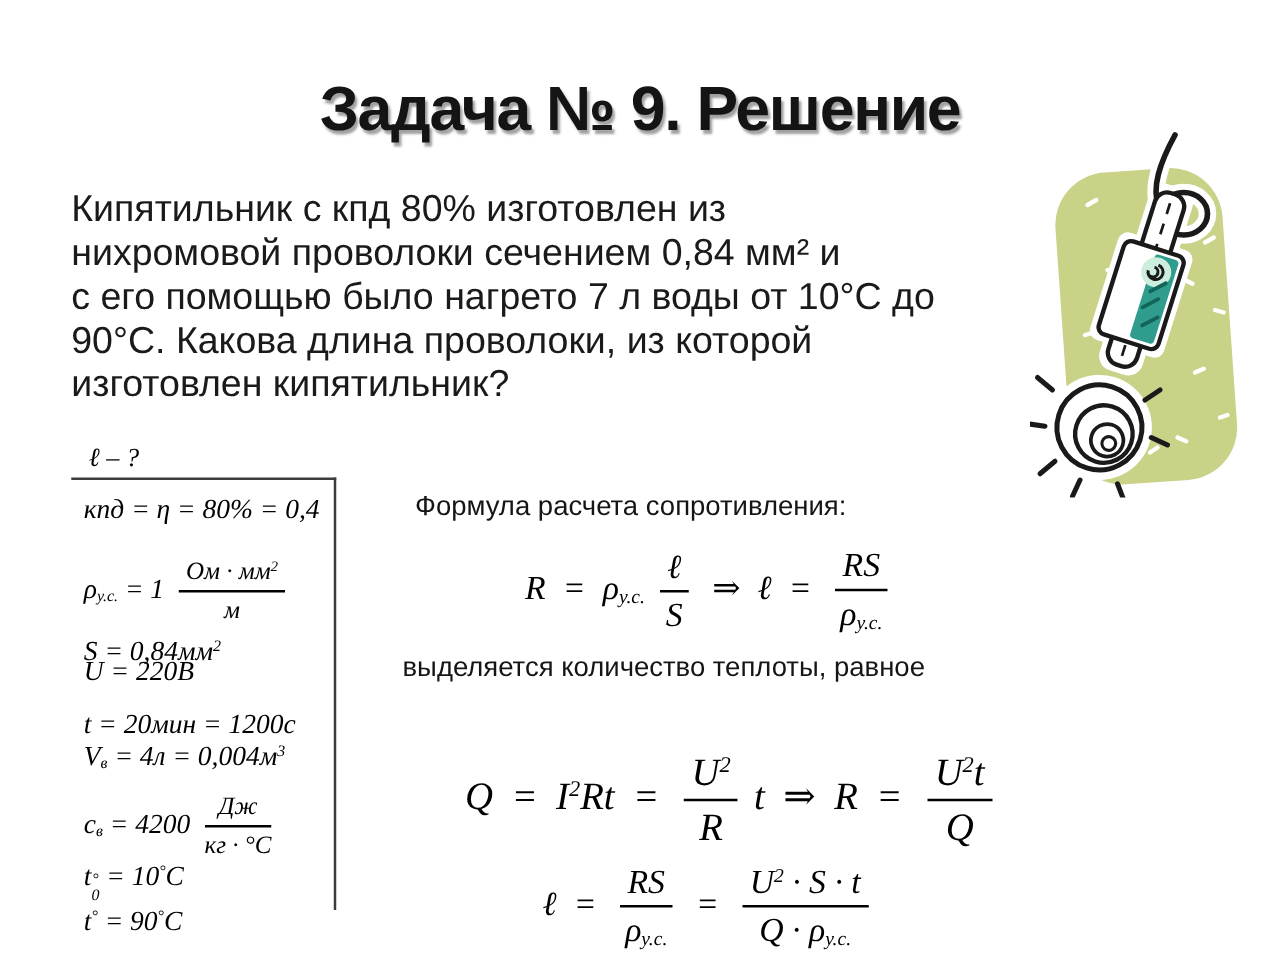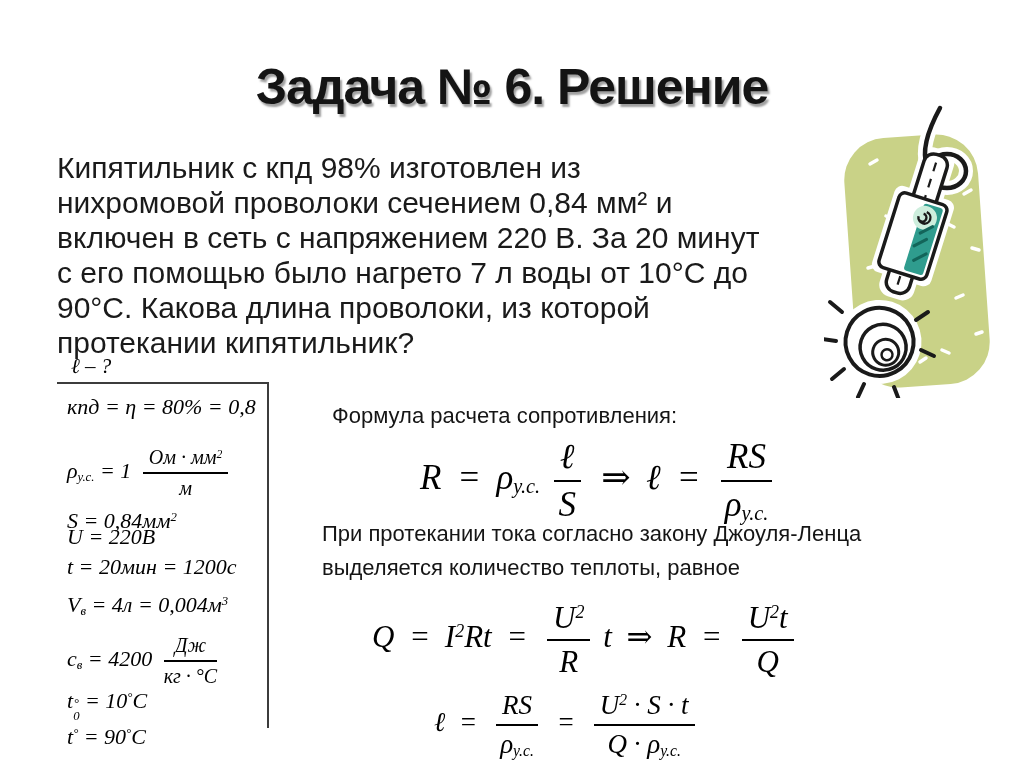--- a/index.html
+++ b/index.html
@@ -26,39 +26,38 @@
   .supsub{display:inline-flex;flex-direction:column;align-items:center;
           font-size:58%;line-height:1;vertical-align:6%;font-style:italic;}
   .supsub .ss-top{display:block;}
   .supsub .ss-bot{display:block;}
   .given{position:absolute;left:57px;top:356px;width:214px;}
   .given .q{position:absolute;left:14px;top:-2px;font-size:21px;}
   .hrule{position:absolute;left:0;top:26px;width:212px;height:2px;background:#3c3c3c;}
   .vrule{position:absolute;left:210px;top:26px;width:2px;height:346px;background:#3c3c3c;}
   .gitem{position:absolute;left:10px;font-size:22px;white-space:nowrap;}
   .gitem .frac{font-size:20px;margin:0 6px;}
-  .sec-header{position:absolute;left:332px;top:392px;font-size:22px;color:#151515;margin-top:11px;}
+  .sec-header{position:absolute;left:332px;top:392px;font-size:22px;color:#151515;}
   .joule-text{position:absolute;left:322px;top:517px;font-size:22px;line-height:34px;color:#151515;}
   .formula{position:absolute;white-space:nowrap;}
   .heater{position:absolute;left:824px;top:98px;}
 </style>
 </head>
 <body>
 
 <div class="slide">
 
-  <div class="title">Задача № 6. Решение</div>
+  <div class="title">Задача № 9. Решение</div>
 
   <div class="problem">
-    <div>Кипятильник с кпд 98% изготовлен из</div>
+    <div>Кипятильник с кпд 80% изготовлен из</div>
     <div>нихромовой проволоки сечением 0,84 мм² и</div>
-    <div>включен в сеть с напряжением 220 В. За 20 минут</div>
     <div>с его помощью было нагрето 7 л воды от 10°С до</div>
     <div>90°С. Какова длина проволоки, из которой</div>
-    <div>протекании кипятильник?</div>
+    <div>изготовлен кипятильник?</div>
   </div>
 
   <svg class="heater" width="200" height="300" viewBox="0 0 200 300">
     <rect x="26" y="38" width="134" height="250" rx="42" fill="#c9d287" transform="rotate(-4 93 163)"></rect>
     <g stroke="#ffffff" stroke-width="3.5" stroke-linecap="round">
       <line x1="46" y1="66" x2="53" y2="62"></line>
         <line x1="62" y1="118" x2="69" y2="121"></line>
       <line x1="44" y1="170" x2="51" y2="168"></line>
         <line x1="66" y1="224" x2="73" y2="228"></line>
       <line x1="108" y1="62" x2="115" y2="59"></line>
@@ -120,35 +119,35 @@
       <line x1="97" y1="252" x2="110" y2="258"></line>
       <line x1="92" y1="222" x2="104" y2="214"></line>
     </g>
   </svg>
 
   <div class="given math">
     <div class="q">ℓ – ?</div>
     <div class="hrule"></div>
     <div class="vrule"></div>
 
-    <div class="gitem" style="top:38px">кпд = η = 80% = 0,8</div>
+    <div class="gitem" style="top:38px">кпд = η = 80% = 0,4</div>
 
     <div class="gitem" style="top:90px">
       <span>ρ</span><span class="sb">у.с.</span>
       <span>= 1</span>
       <span class="frac"><span class="num"><span>Ом · мм</span><span class="sp">2</span></span><span class="den">м</span></span>
     </div>
 
     <div class="gitem" style="top:152px">
       <span>S = 0,84мм</span><span class="sp">2</span>
     </div>
 
     <div class="gitem" style="top:168px">U = 220В</div>
 
-    <div class="gitem" style="top:198px">t = 20мин = 1200с</div>
+    <div class="gitem" style="top:210px">t = 20мин = 1200с</div>
 
     <div class="gitem" style="top:236px">
       <span>V</span><span class="sb">в</span>
       <span>= 4л = 0,004м</span><span class="sp">3</span>
     </div>
 
     <div class="gitem" style="top:278px">
       <span>c</span><span class="sb">в</span>
       <span>= 4200</span>
       <span class="frac"><span class="num">Дж</span><span class="den">кг · °С</span></span>
@@ -163,33 +162,32 @@
     </div>
 
     <div class="gitem" style="top:368px">
       <span>t</span><span class="sp">°</span>
       <span>= 90</span><span class="sp">°</span><span>С</span>
     </div>
   </div>
 
   <div class="sec-header">Формула расчета сопротивления:</div>
 
-  <div class="formula math" style="left:420px;top:437px;font-size:35px">
+  <div class="formula math" style="left:420px;top:437px;font-size:27px">
     <span>R</span>
     <span class="op">=</span>
     <span>ρ</span><span class="sb">у.с.</span>
     <span class="frac"><span class="num">ℓ</span><span class="den">S</span></span>
     <span class="op">⇒</span>
     <span>ℓ</span>
     <span class="op">=</span>
     <span class="frac"><span class="num">RS</span><span class="den"><span>ρ</span><span class="sb">у.с.</span></span></span>
   </div>
 
   <div class="joule-text">
-    <div>При протекании тока согласно закону Джоуля-Ленца</div>
     <div>выделяется количество теплоты, равное</div>
   </div>
 
   <div class="formula math" style="left:372px;top:600px;font-size:31px">
     <span>Q</span>
     <span class="op">=</span>
     <span>I</span><span class="sp">2</span><span>Rt</span>
     <span class="op">=</span>
     <span class="frac"><span class="num"><span>U</span><span class="sp">2</span></span><span class="den">R</span></span>
     <span>t</span>

